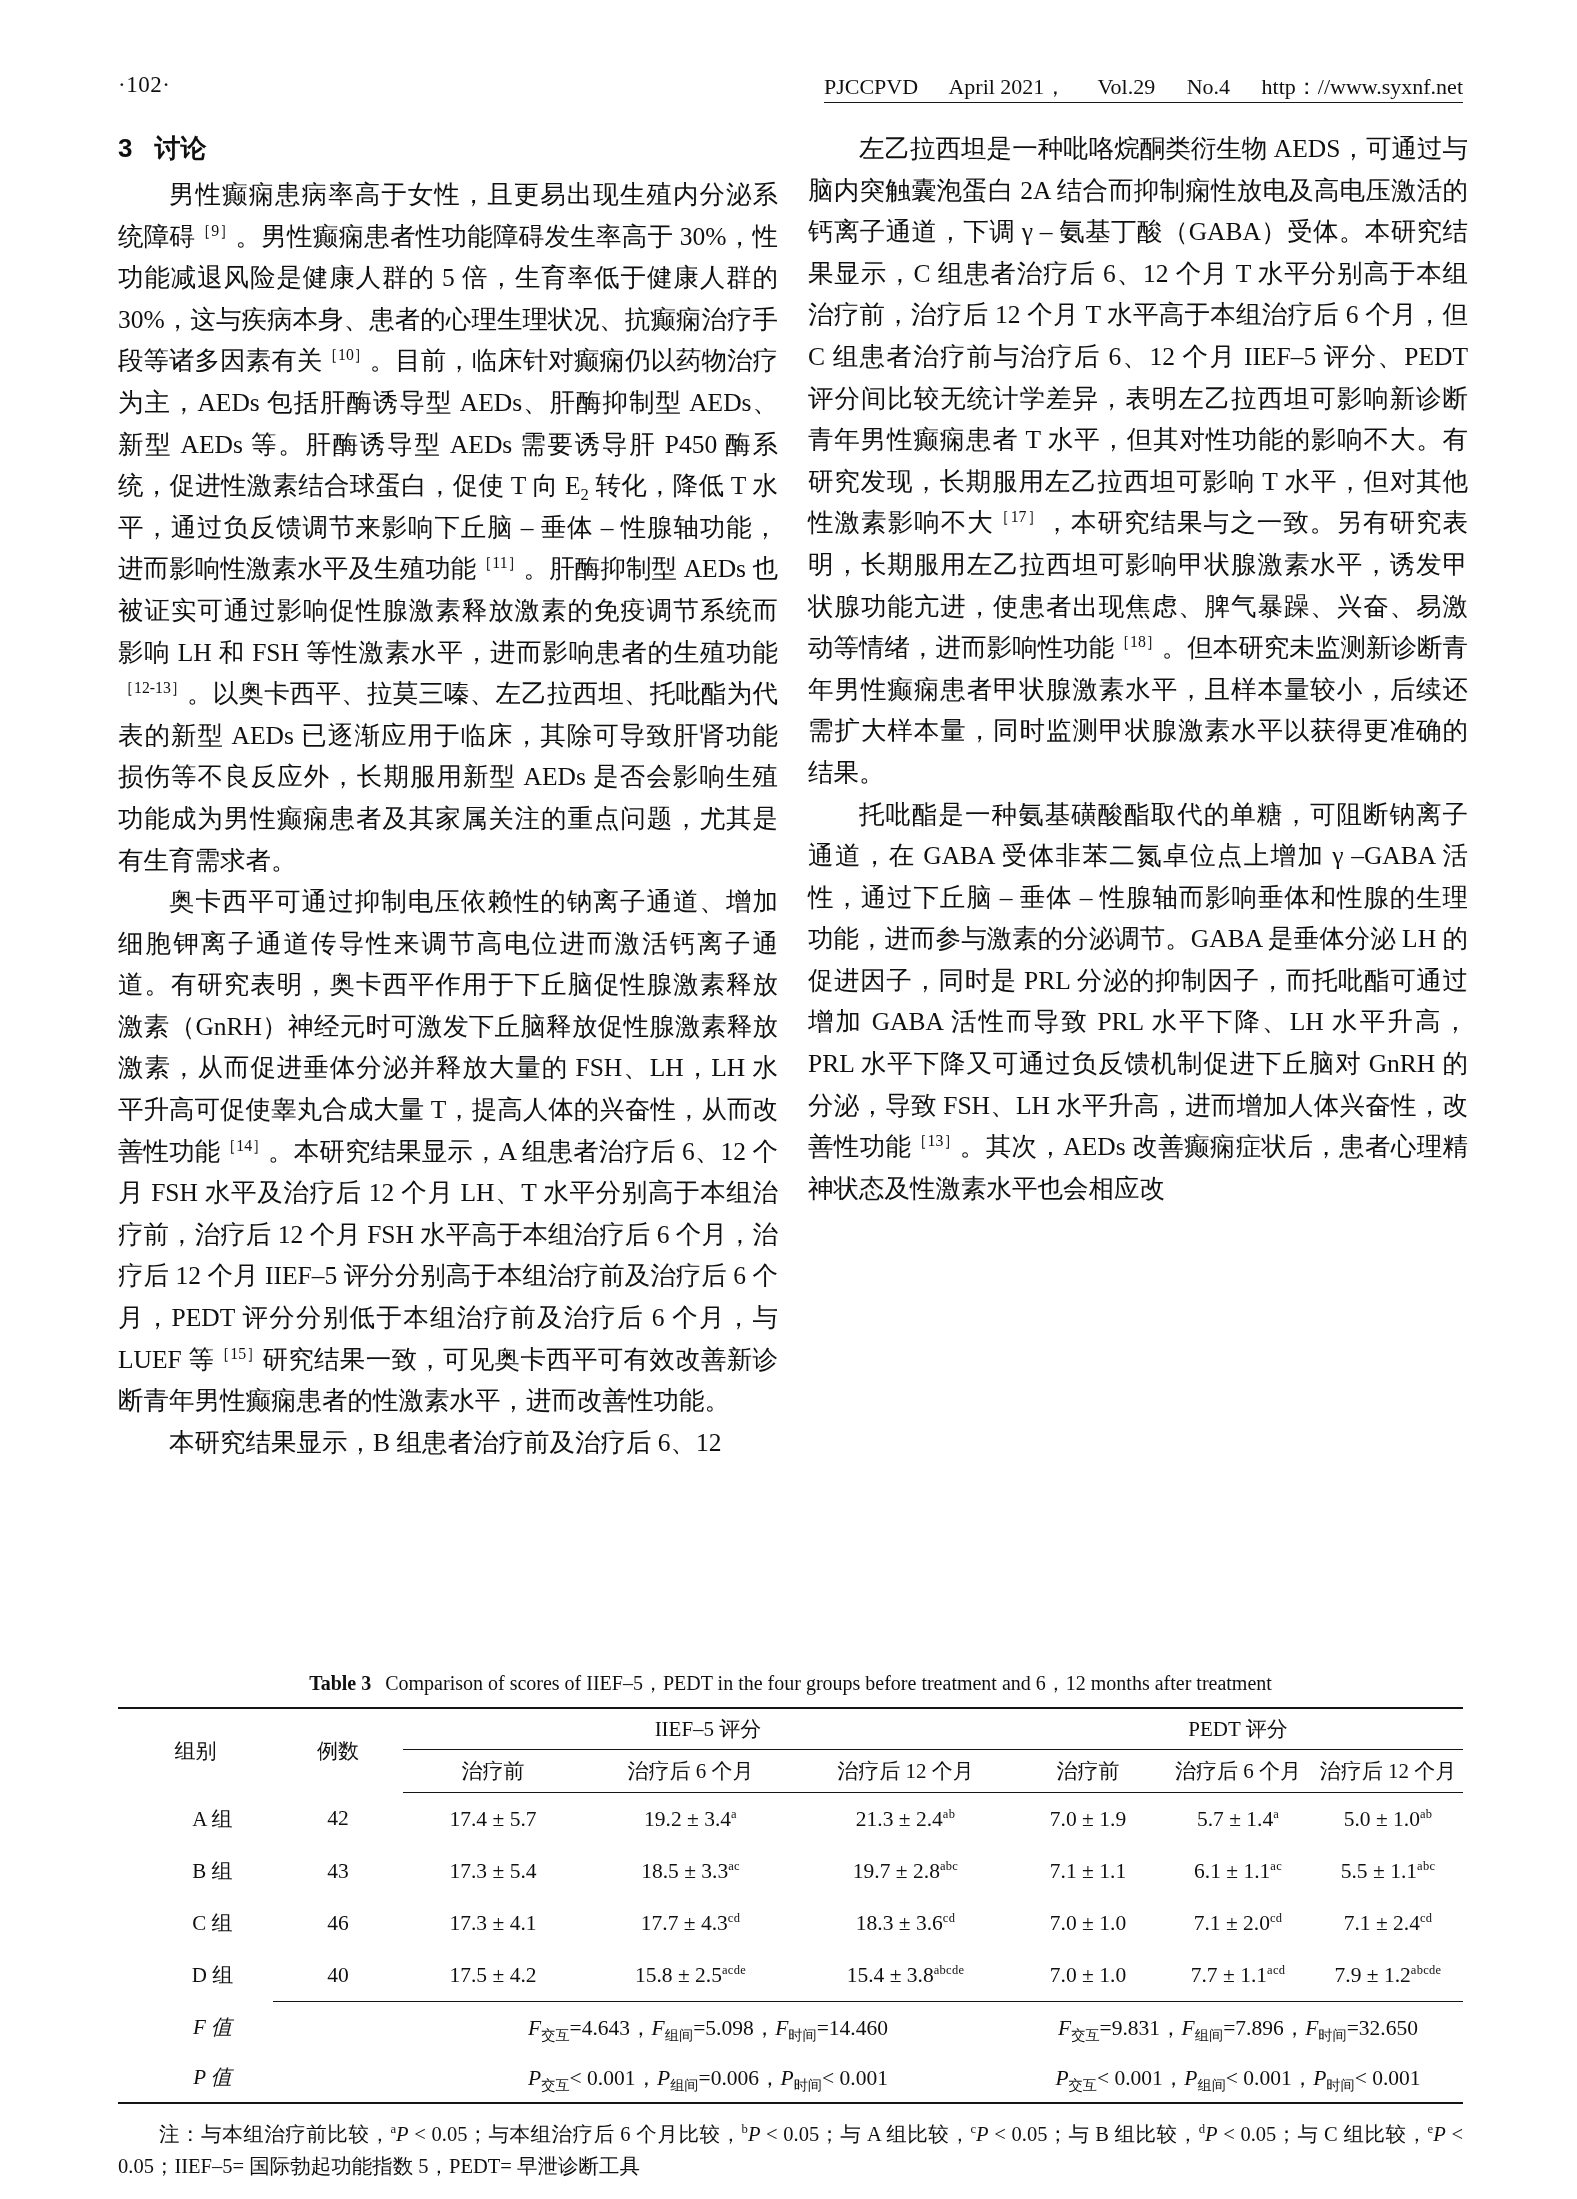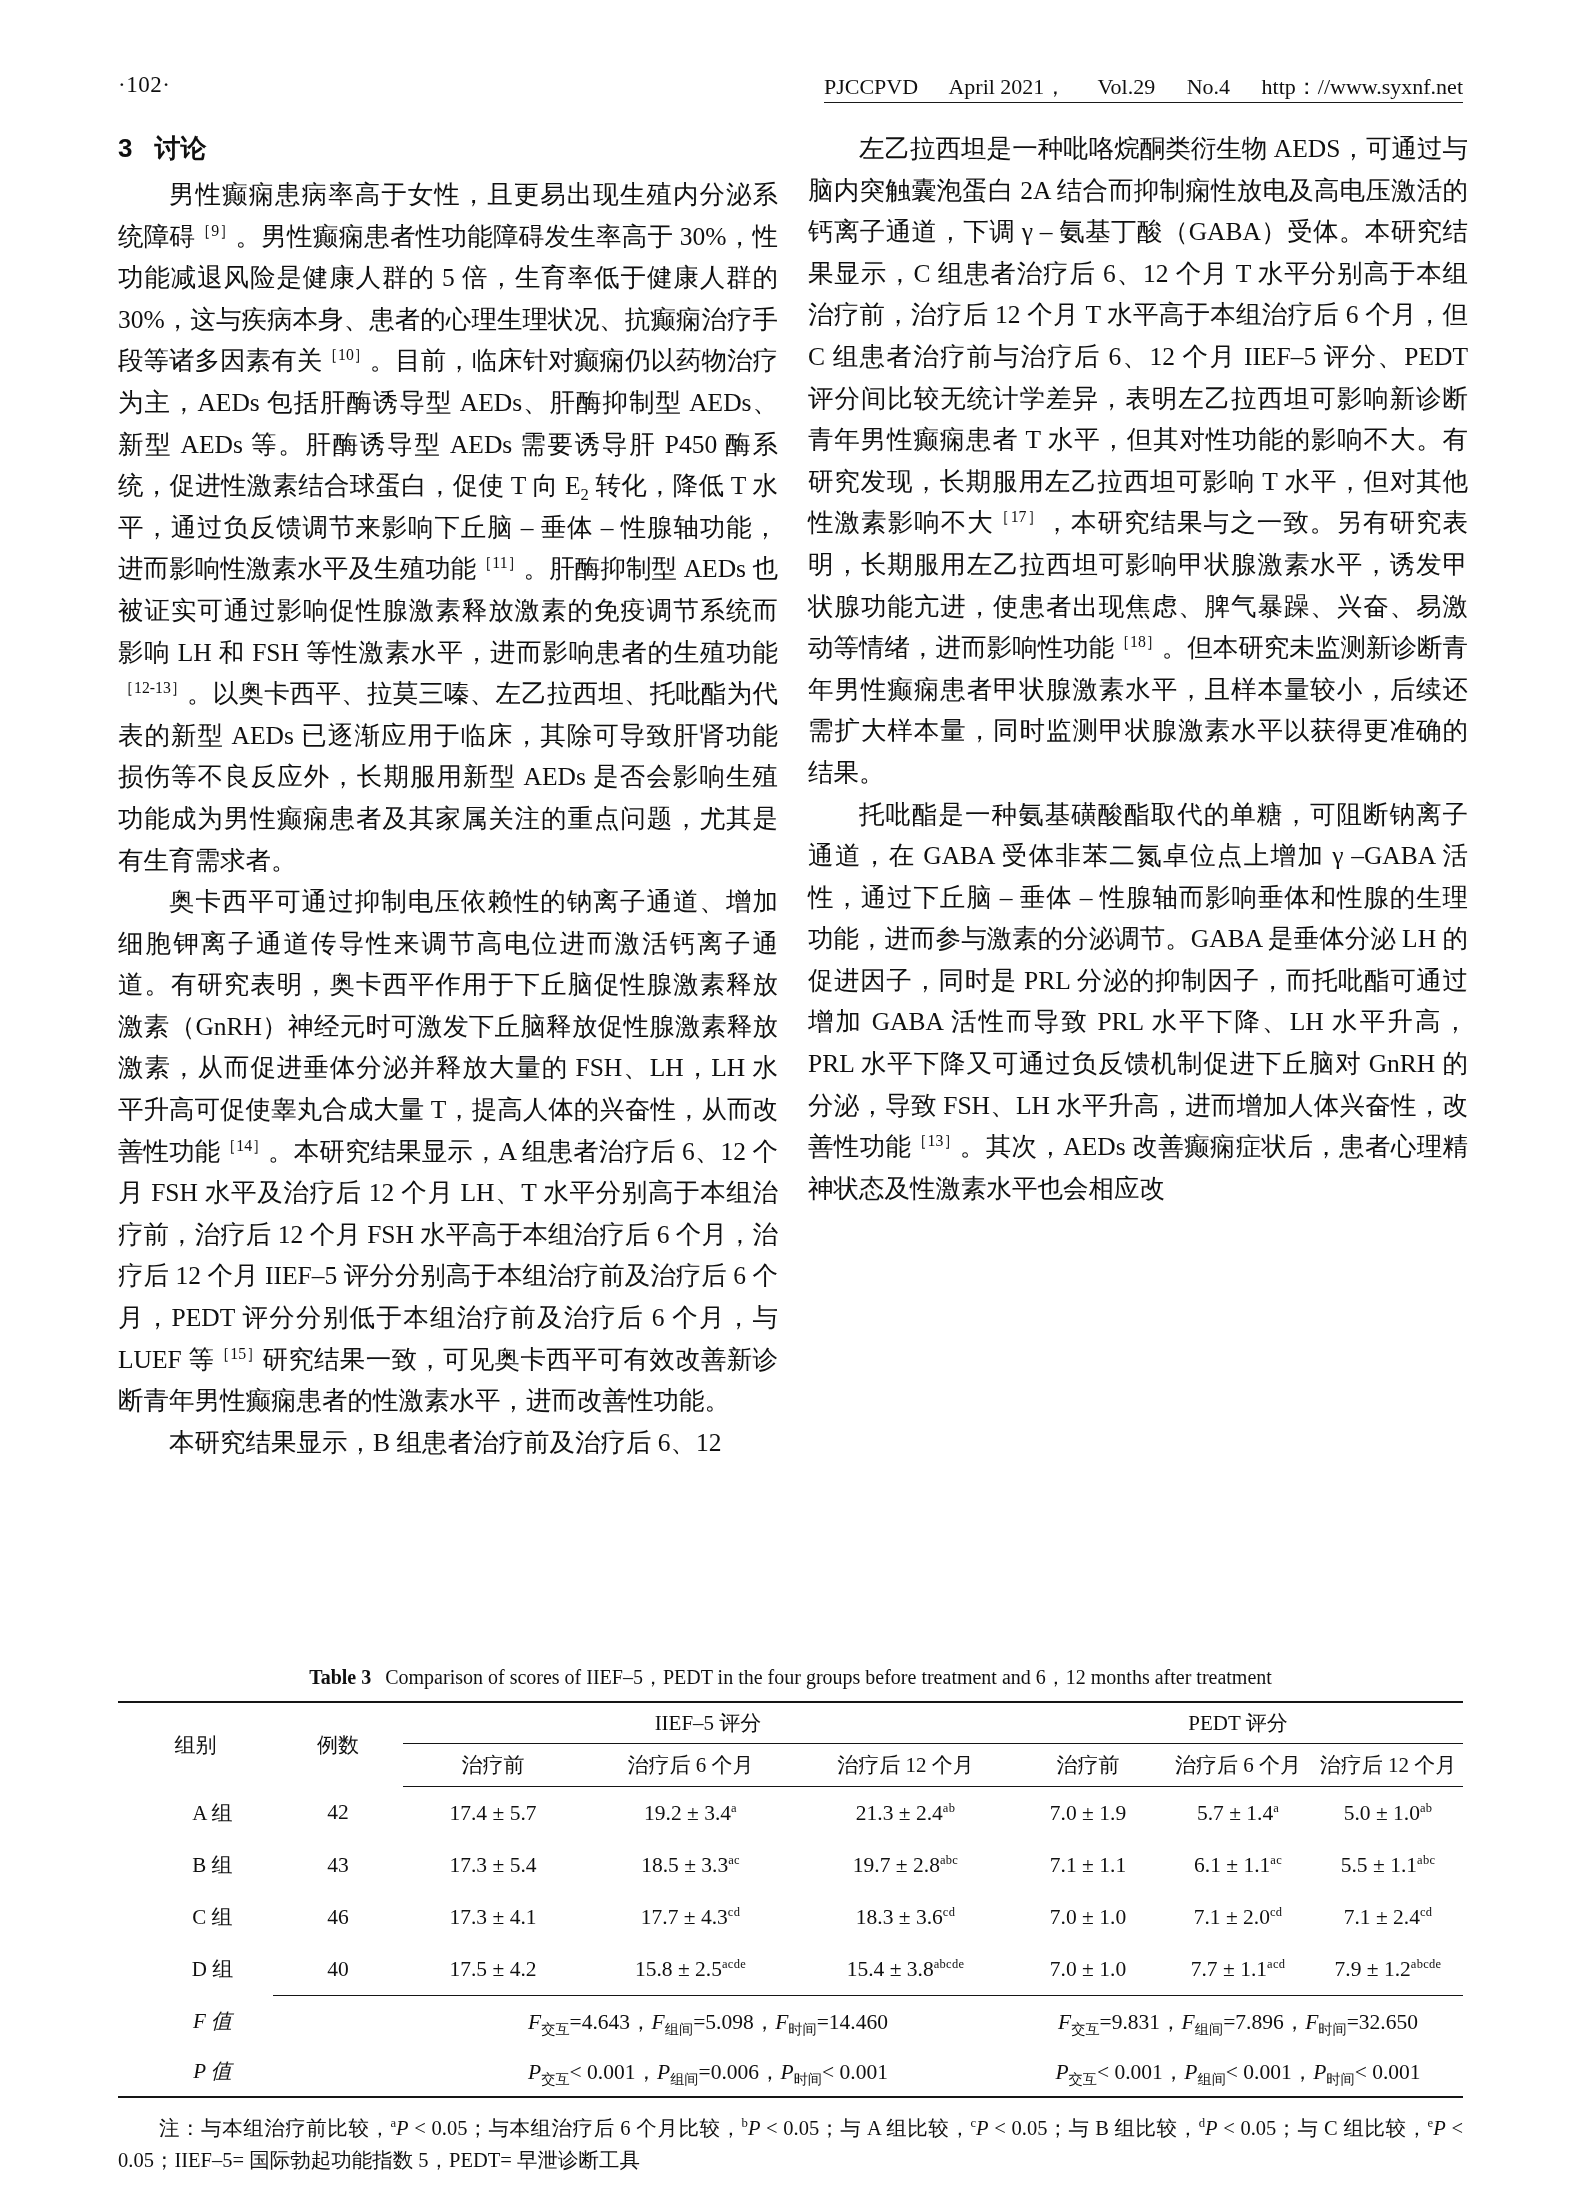--- a/index.html
+++ b/index.html
@@ -99,21 +99,21 @@
     text-align: center;
     font-size: 21.5px;
     line-height: 30px;
     white-space: nowrap;
   }
   .tbl-cap-cn b { font-weight: bold; margin-right: 12px; }
   .tbl-cap-en {
     text-align: center;
     font-size: 20px;
     line-height: 30px;
-    margin-top: 2px;
+    margin-top: 8px;
     white-space: nowrap;
   }
   .tbl-cap-en b { font-weight: bold; margin-right: 14px; }
 
   table.stat {
     border-collapse: collapse;
     width: 1345px;
     margin-top: 9px;
     font-size: 21px;
   }

